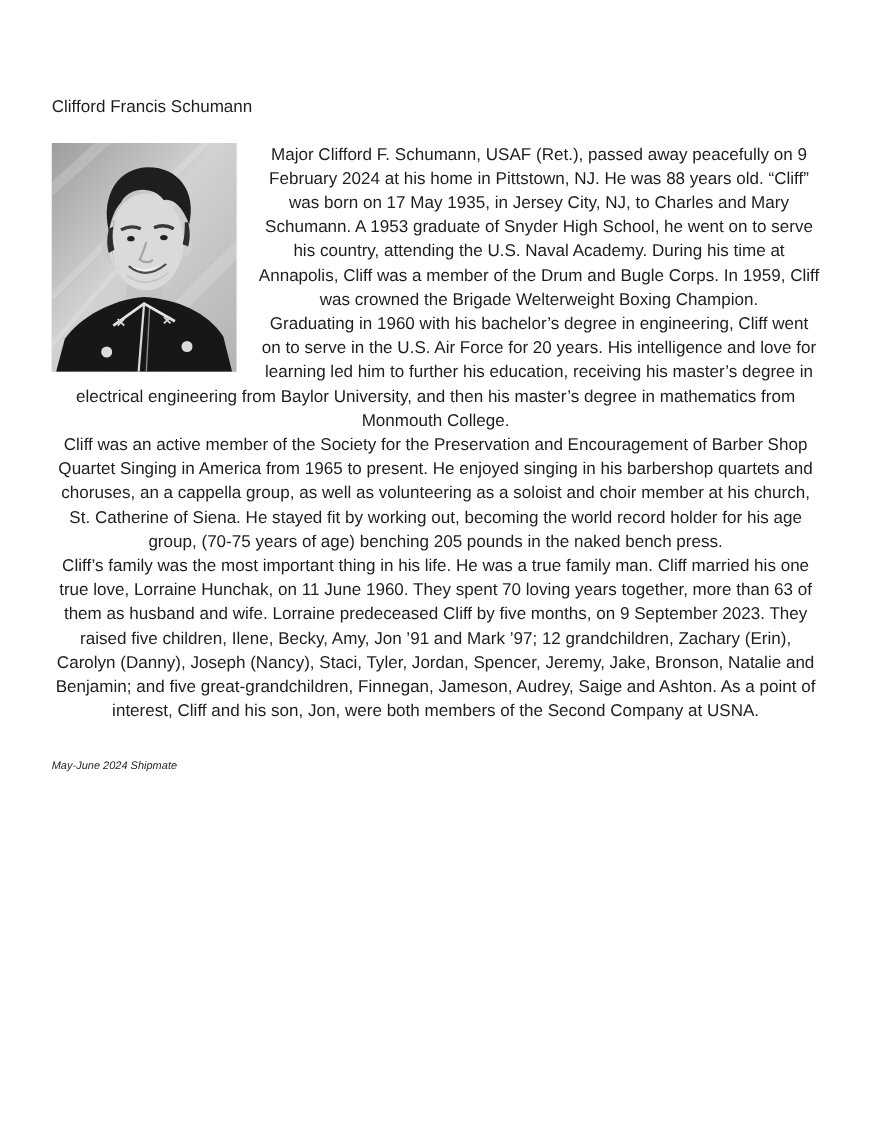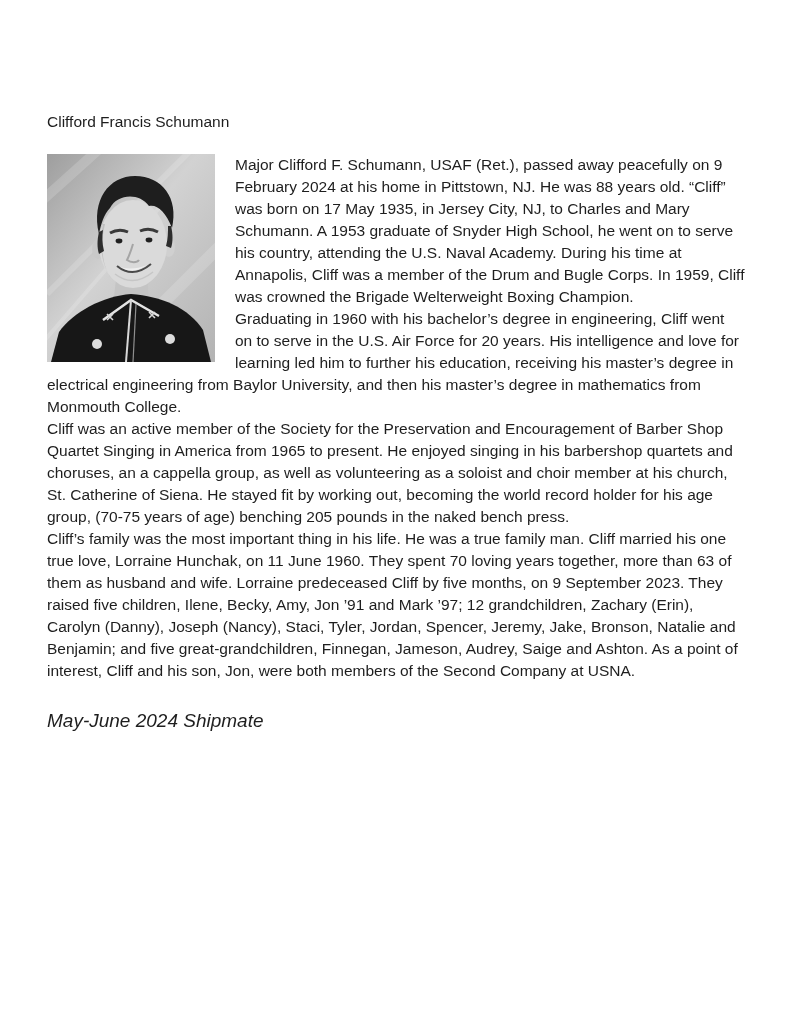--- a/index.html
+++ b/index.html
@@ -7,21 +7,21 @@
     padding: 0;
     background: #ffffff;
   }
   .page {
     position: relative;
     width: 791px;
     height: 1024px;
     margin: 0 auto;
     background: #ffffff;
     box-sizing: border-box;
-    padding: 112px 46px 0 47px;
+    padding: 88px 46px 0 47px;
     font-family: "Liberation Sans", sans-serif;
     color: #1e1e1e;
     overflow: hidden;
     border-radius: 32px;
   }
   .title {
     font-size: 15.5px;
     font-weight: normal;
     line-height: 20px;
     margin: 0 0 22px 0;
@@ -35,25 +35,26 @@
     float: left;
     width: 168px;
     height: 208px;
     margin: 0 20px 4px 0;
     background: #c7c7c7;
   }
   .photo svg { display: block; }
   p.body-text {
     margin: 0;
     padding: 0;
+    text-align: center;
   }
   p.footer {
     margin: 28px 0 0 0;
     font-style: italic;
-    font-size: 19px;
+    font-size: 10px;
     line-height: 22px;
   }
 </style>
 </head>
 <body>
 
 <div class="page">
 
   <h1 class="title">Clifford Francis Schumann</h1>
 

